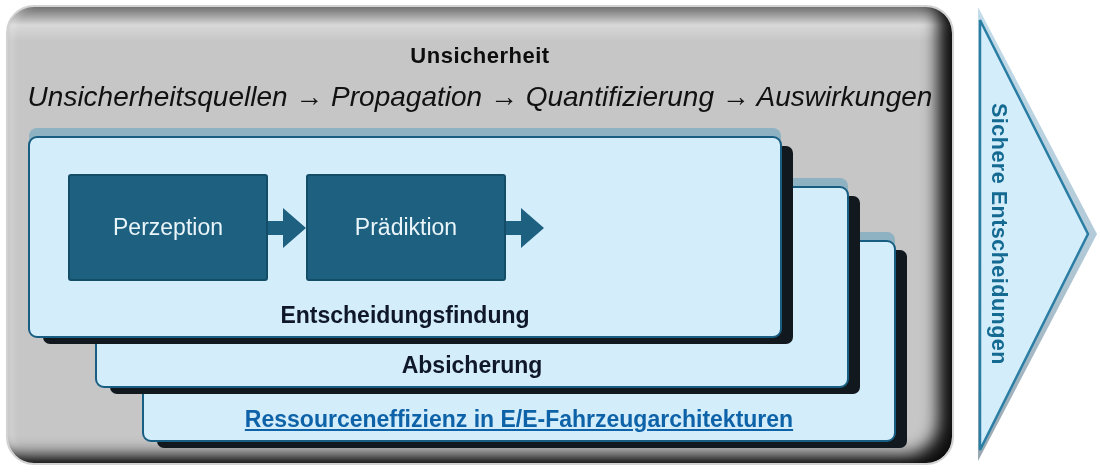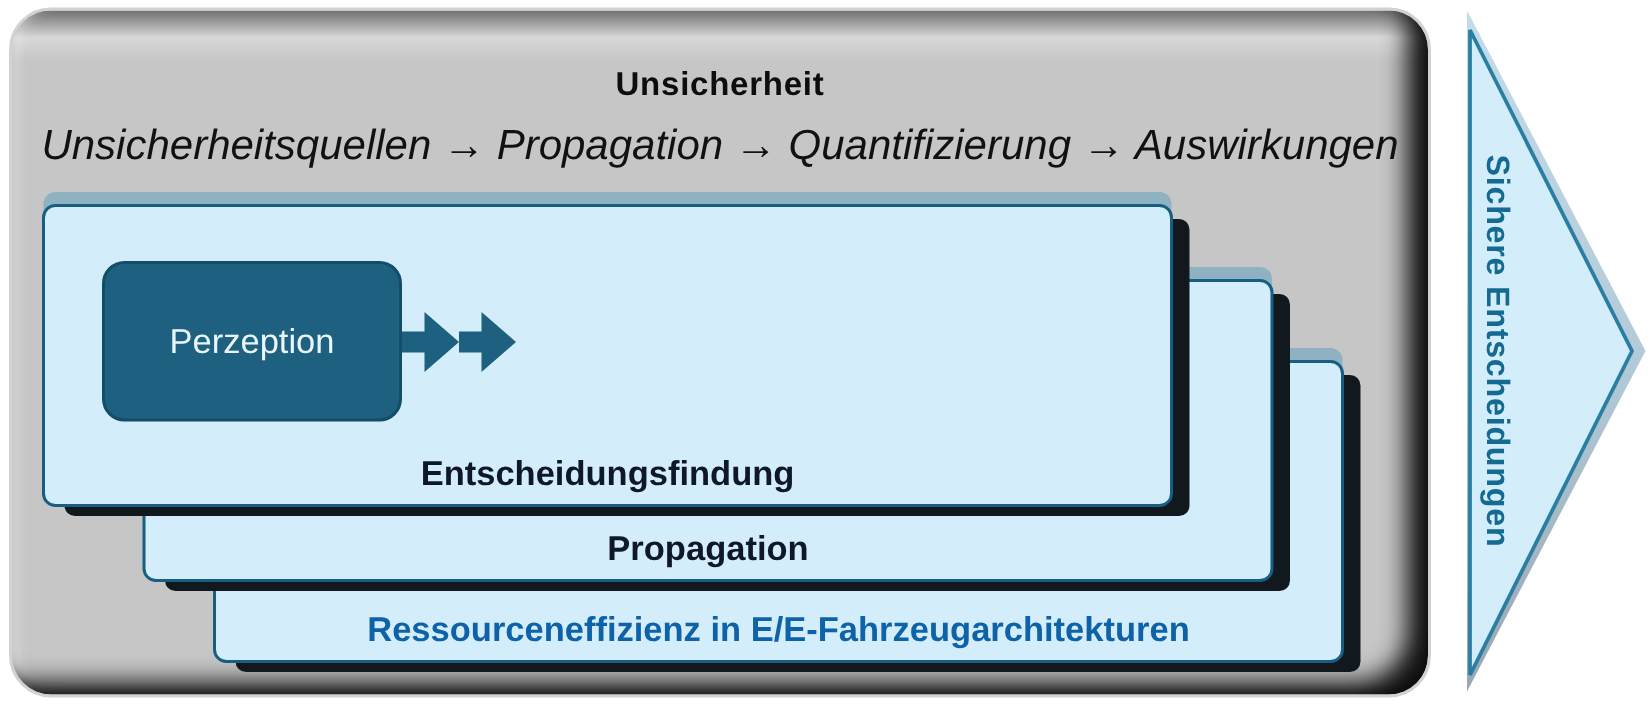--- a/index.html
+++ b/index.html
@@ -43,32 +43,32 @@
   }
   .layer-front  { left:28px;  top:136px; z-index:30; }
   .layer-mid    { left:95px;  top:186px; z-index:20; }
   .layer-back   { left:142px; top:240px; z-index:10; }
 
   .layer-label {
     position:absolute; left:0; right:0; bottom:7px;
     text-align:center; font-size:23px; font-weight:bold;
     color:#0f172a; white-space:nowrap;
   }
-  .layer-back .layer-label { color:#0e63a8; }
+  .layer-back .layer-label { color:#0e63a8;text-decoration:underline; }
 
   
   .steps-row {
     position:absolute; left:38px; top:36px;
     display:flex; align-items:center;
   }
   .step-box {
     width:200px; height:107px;
     background:#1d6080;
     border:2px solid #134d68;
-    border-radius:15px;
+    border-radius:3px;
     display:flex; align-items:center; justify-content:center;
     color:#eaf5fa; font-size:23px; white-space:nowrap;
     box-sizing:border-box;
   }
   .flow-arrow {
     width:38px; height:48px; display:flex;
     align-items:center; justify-content:center;
   }
 
   
@@ -89,31 +89,32 @@
   <div class="uncertainty-box">
     <div class="box-title">Unsicherheit</div>
     <div class="box-subtitle">Unsicherheitsquellen → Propagation → Quantifizierung → Auswirkungen</div>
   </div>
 
   <div class="layer layer-back">
     <div class="layer-label">Ressourceneffizienz in E/E-Fahrzeugarchitekturen</div>
   </div>
 
   <div class="layer layer-mid">
-    <div class="layer-label">Propagation</div>
+    <div class="layer-label">Absicherung</div>
   </div>
 
   <div class="layer layer-front">
     <div class="steps-row">
       <div class="step-box">Perzeption</div>
       <div class="flow-arrow">
         <svg width="38" height="48" viewBox="0 0 38 48">
             <path d="M0 17 h15 v-13 l23 20 l-23 20 v-13 h-15 z" fill="#1d6080"></path>
           </svg>
       </div>
+      <div class="step-box">Prädiktion</div>
       <div class="flow-arrow">
         <svg width="38" height="48" viewBox="0 0 38 48">
             <path d="M0 17 h15 v-13 l23 20 l-23 20 v-13 h-15 z" fill="#1d6080"></path>
           </svg>
       </div>
     </div>
     <div class="layer-label">Entscheidungsfindung</div>
   </div>
 
   <svg class="outcome-arrow-svg" width="132" height="476" viewBox="0 0 132 476">

